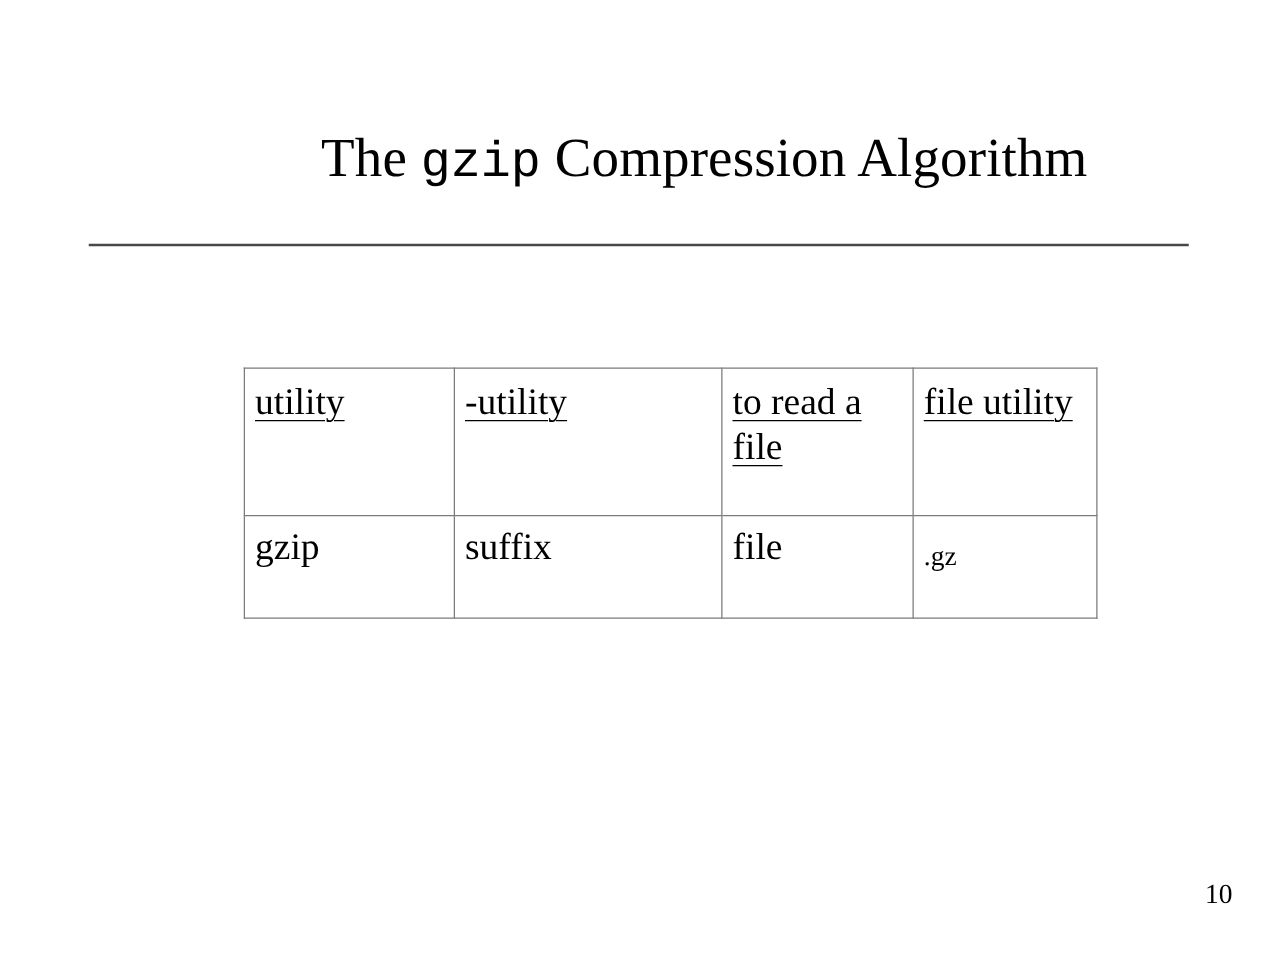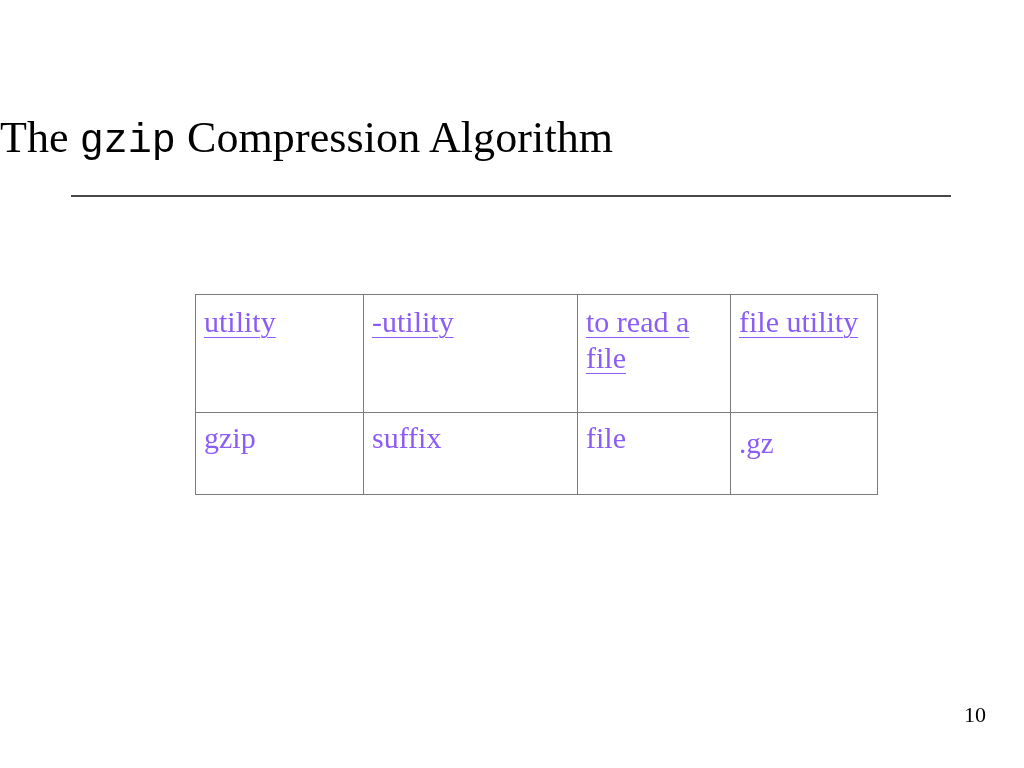--- a/index.html
+++ b/index.html
@@ -18,23 +18,23 @@
 
   .slide {
     position: absolute;
     inset: 0;
   }
 
   
   .title-block {
     position: absolute;
     left: 0;
-    top: 111px;
+    top: 100px;
     width: 870px;
-    text-align: left;
+    text-align: right;
   }
   .title {
     font-family: "Liberation Serif", "DejaVu Serif", serif;
     font-size: 44px;
     line-height: 54px;
     font-weight: 400;
     color: #000000;
     white-space: nowrap;
     letter-spacing: 0.1px;
   }
@@ -74,41 +74,41 @@
   table.spec col.c3 { width: 153px; }
   table.spec col.c4 { width: 147px; }
 
   table.spec td {
     border: 1px solid #7b7b7b;
     vertical-align: top;
     padding: 16px 0 0 8px;
     font-size: 30px;
     line-height: 36px;
     font-family: "Liberation Serif", "DejaVu Serif", serif;
-    color: #8b5cf6;
+    color: #000000;
   }
   table.spec tr.head td {
     height: 108px;
     padding-top: 9px;
   }
   table.spec tr.body td {
     height: 74px;
     padding-top: 7px;
   }
   .hdr-text {
     text-decoration: underline;
     text-underline-offset: 5px;
     text-decoration-thickness: 1px;
     display: inline;
   }
   .cell-text {
     display: inline;
   }
   .cell-text.small {
-    font-size: 29px;
+    font-size: 22px;
     position: relative;
     top: 5px;
   }
 
   
   .page-number {
     position: absolute;
     right: 38px;
     top: 704px;
     font-family: "Liberation Serif", "DejaVu Serif", serif;

